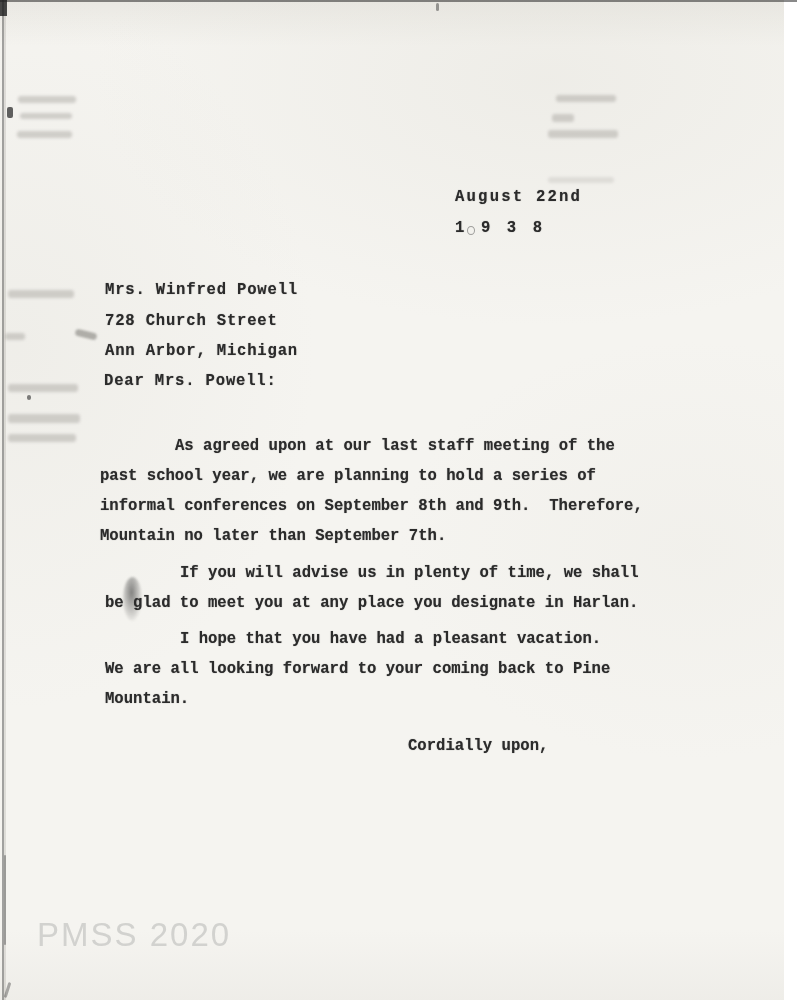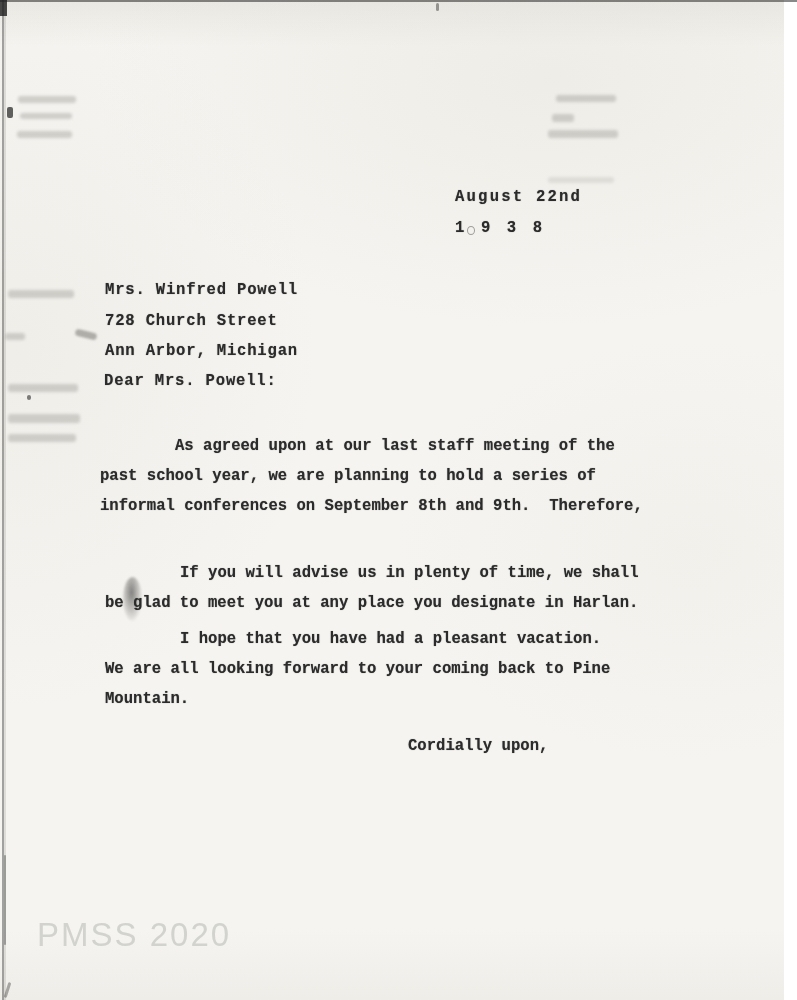--- a/index.html
+++ b/index.html
@@ -119,20 +119,21 @@
     <div class="line">728 Church Street</div>
     <div class="line">Ann Arbor, Michigan</div>
   </div>
 
   <div class="typed salutation">Dear Mrs. Powell:</div>
 
   <div class="typed para-1">
     <div class="line indent">As agreed upon at our last staff meeting of the</div>
     <div class="line">past school year, we are planning to hold a series of</div>
     <div class="line">informal conferences on September 8th and 9th.  Therefore,</div>
+    <div class="line">Mountain no later than September 7th.</div>
   </div>
 
   <div class="typed para-2">
     <div class="line indent">If you will advise us in plenty of time, we shall</div>
     <div class="line">be glad to meet you at any place you designate in Harlan.</div>
   </div>
 
   <div class="typed para-3">
     <div class="line indent">I hope that you have had a pleasant vacation.</div>
     <div class="line">We are all looking forward to your coming back to Pine</div>

